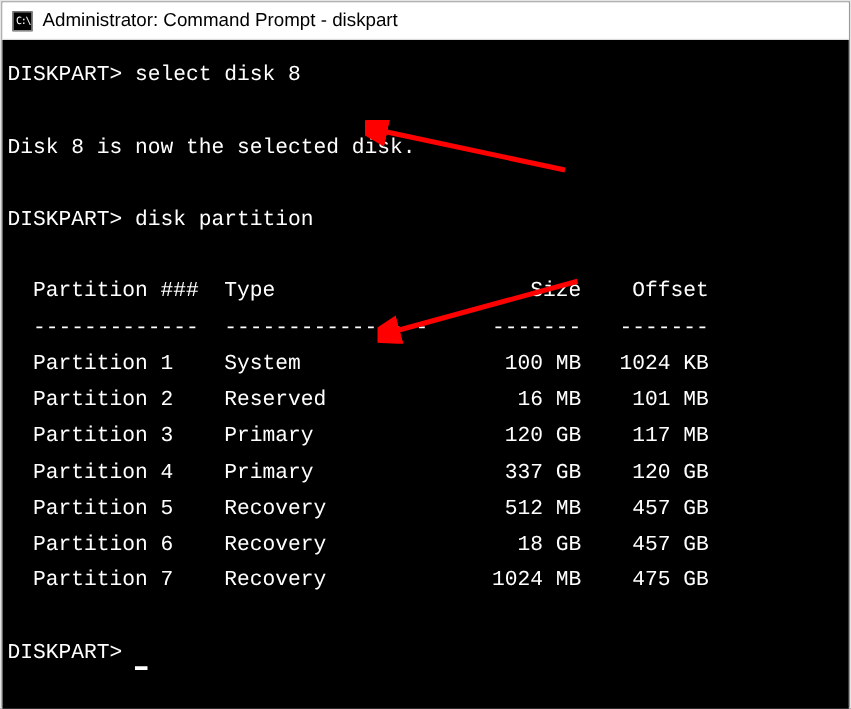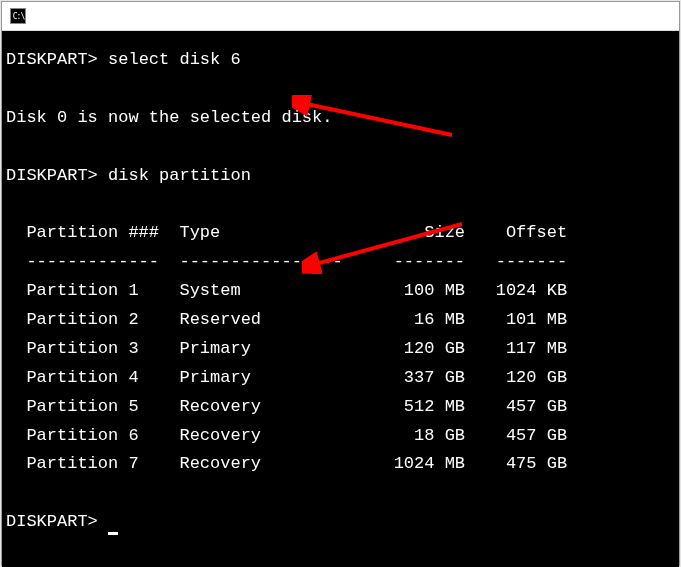--- a/index.html
+++ b/index.html
@@ -66,25 +66,26 @@
       pointer-events: none;
     }
     .arrow svg { display: block; }
   </style>
 </head>
 <body>
 
 <div class="window">
   <div class="titlebar">
     <span class="app-icon">C:\</span>
+    <span>Administrator: Command Prompt - diskpart</span>
   </div>
 
-  <div class="terminal"><span>DISKPART&gt;</span> <span>select disk 6</span>
+  <div class="terminal"><span>DISKPART&gt;</span> <span>select disk 8</span>
 
-<span>Disk 0 is now the selected disk.</span>
+<span>Disk 8 is now the selected disk.</span>
 
 <span>DISKPART&gt;</span> <span>disk partition</span>
 
 <span id="ptable">  Partition ###  Type                    Size    Offset
   -------------  ----------------     -------   -------
   Partition 1    System                100 MB   1024 KB
   Partition 2    Reserved               16 MB    101 MB
   Partition 3    Primary               120 GB    117 MB
   Partition 4    Primary               337 GB    120 GB
   Partition 5    Recovery              512 MB    457 GB

